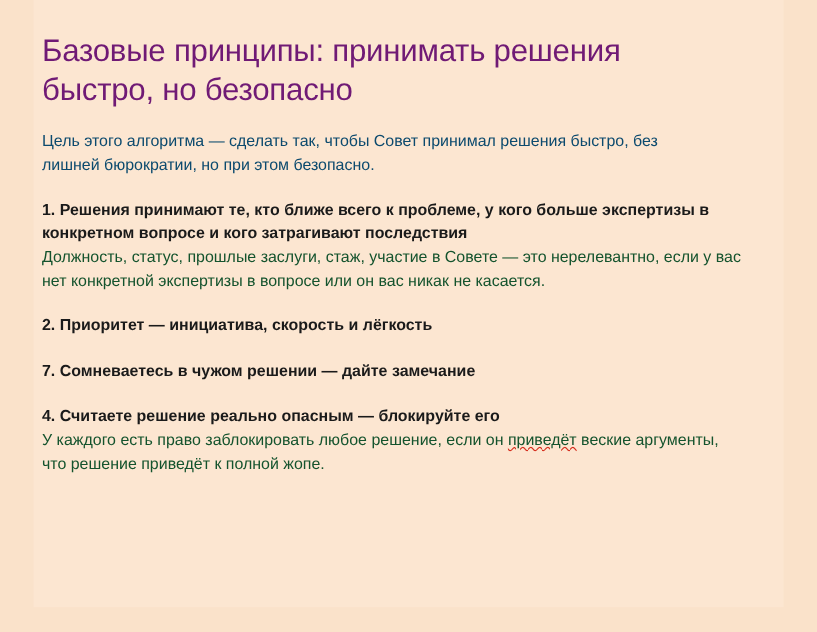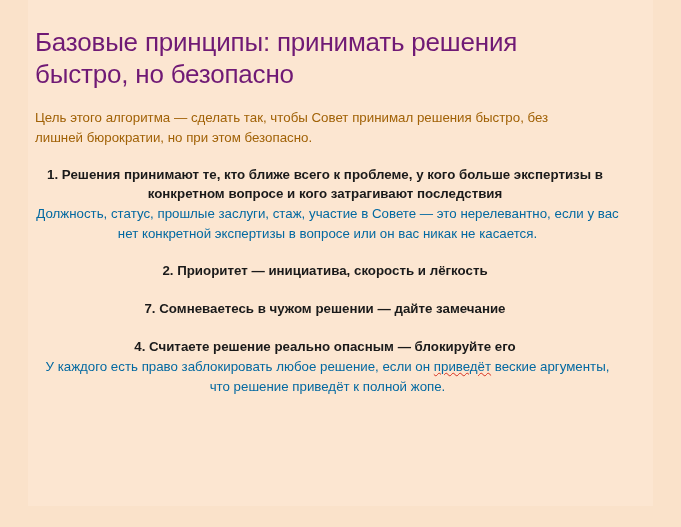--- a/index.html
+++ b/index.html
@@ -52,43 +52,42 @@
     color: #701a75;
     letter-spacing: -0.2px;
     max-width: 560px;
   }
 
   .intro {
     margin: 0;
     padding-top: 18px;
     font-size: 13.3px;
     line-height: 19.5px;
-    color: #a16207;
+    color: #0c4a6e;
     max-width: 560px;
   }
 
   .section {
     padding-top: 18px;
-    text-align: center;
   }
 
   .section-heading {
     margin: 0 0 1px 0;
     font-size: 13.3px;
     line-height: 19px;
     font-weight: bold;
     color: #1a1a1a;
     max-width: 580px;
   }
 
   .section-body {
     margin: 0;
     font-size: 13.3px;
     line-height: 19.5px;
-    color: #0369a1;
+    color: #14532d;
     max-width: 585px;
   }
 
   
   .misspelled {
     text-decoration: underline;
     text-decoration-color: #d6301f;
     text-decoration-style: wavy;
     text-decoration-thickness: 1px;
     text-underline-offset: 1px;

